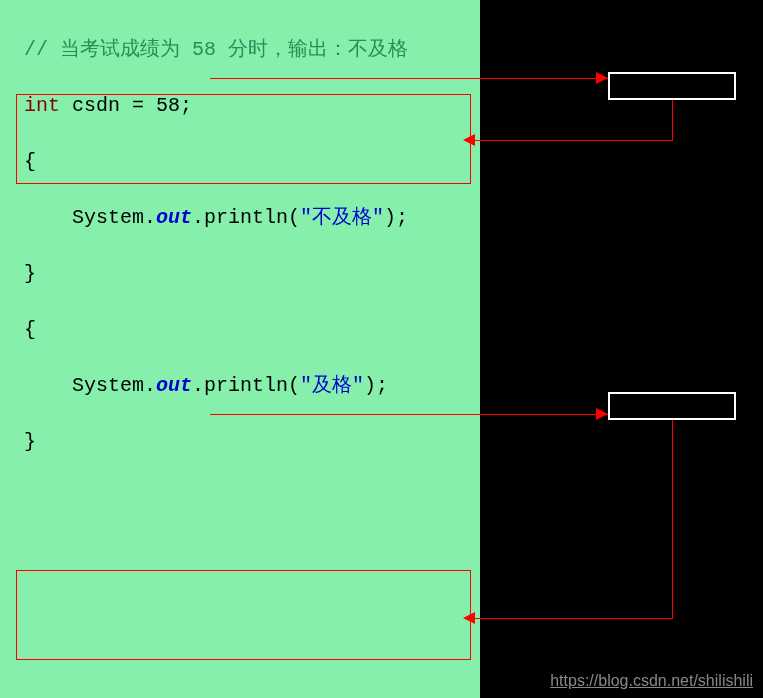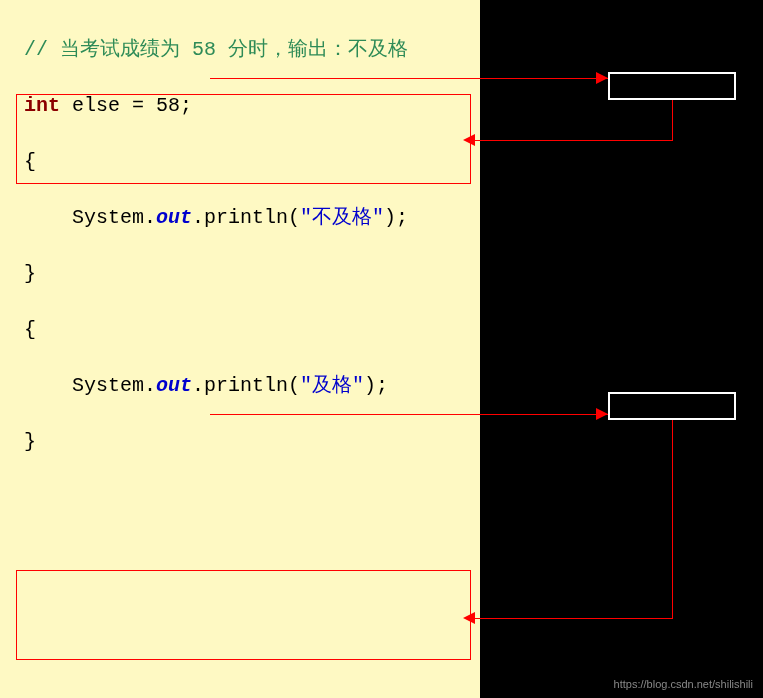--- a/index.html
+++ b/index.html
@@ -11,27 +11,27 @@
     font-family: "Courier New", Consolas, monospace;
     font-size: 20px;
     line-height: 1.4;
   }
   .code-panel {
     position: absolute;
     left: 0;
     top: 0;
     width: 480px;
     height: 698px;
-    background: #fef9c3;
+    background: #86efac;
     padding: 8px 0 0 0;
     white-space: pre;
   }
   .line { padding-left: 24px; height: 28px; }
   .comment { color: #2e8b57; }
-  .keyword { color: #8b0000; font-weight: bold; }
+  .keyword { color: #8b0000; font-weight: normal; }
   .number { color: #000; margin-top: 44px; }
   .out { color: #0000cd; font-style: italic; font-weight: bold; }
   .string { color: #0000cd; }
   .plain { color: #000; }
   .dot { color: #000; }
   .sys { color: #000; margin-top: 29px; }
   .red-box {
     position: absolute;
     border: 1px solid #f00;
     pointer-events: none;
@@ -62,29 +62,30 @@
     border-top: 6px solid transparent;
     border-bottom: 6px solid transparent;
     border-right: 12px solid #f00;
   }
   .watermark {
     position: absolute;
     right: 10px;
     bottom: 6px;
     color: #888;
     font-family: Arial, sans-serif;
-    font-size: 11px;
+    font-size: 16px;
+    text-decoration: underline;
   }
 </style>
 </head>
 <body>
 
 <div class="code-panel">
 <div class="line"><span class="comment">// 当考试成绩为 58 分时，输出：不及格</span></div>
-<div class="line"><span class="keyword">int</span><span class="plain"> else = </span><span class="number">58</span><span class="plain">;</span></div>
+<div class="line"><span class="keyword">int</span><span class="plain"> csdn = </span><span class="number">58</span><span class="plain">;</span></div>
 <div class="line"><span class="plain">{</span></div>
 <div class="line"><span class="plain">    <span class="sys">System</span><span class="dot">.</span><span class="out">out</span><span class="plain">.println(</span><span class="string">"不及格"</span><span class="plain">);</span></span></div>
 <div class="line"><span class="plain">}</span></div>
 <div class="line"><span class="plain">{</span></div>
 <div class="line"><span class="plain">    <span class="sys">System</span><span class="dot">.</span><span class="out">out</span><span class="plain">.println(</span><span class="string">"及格"</span><span class="plain">);</span></span></div>
 <div class="line"><span class="plain">}</span></div>
 <div class="line"></div>
 
 
 

